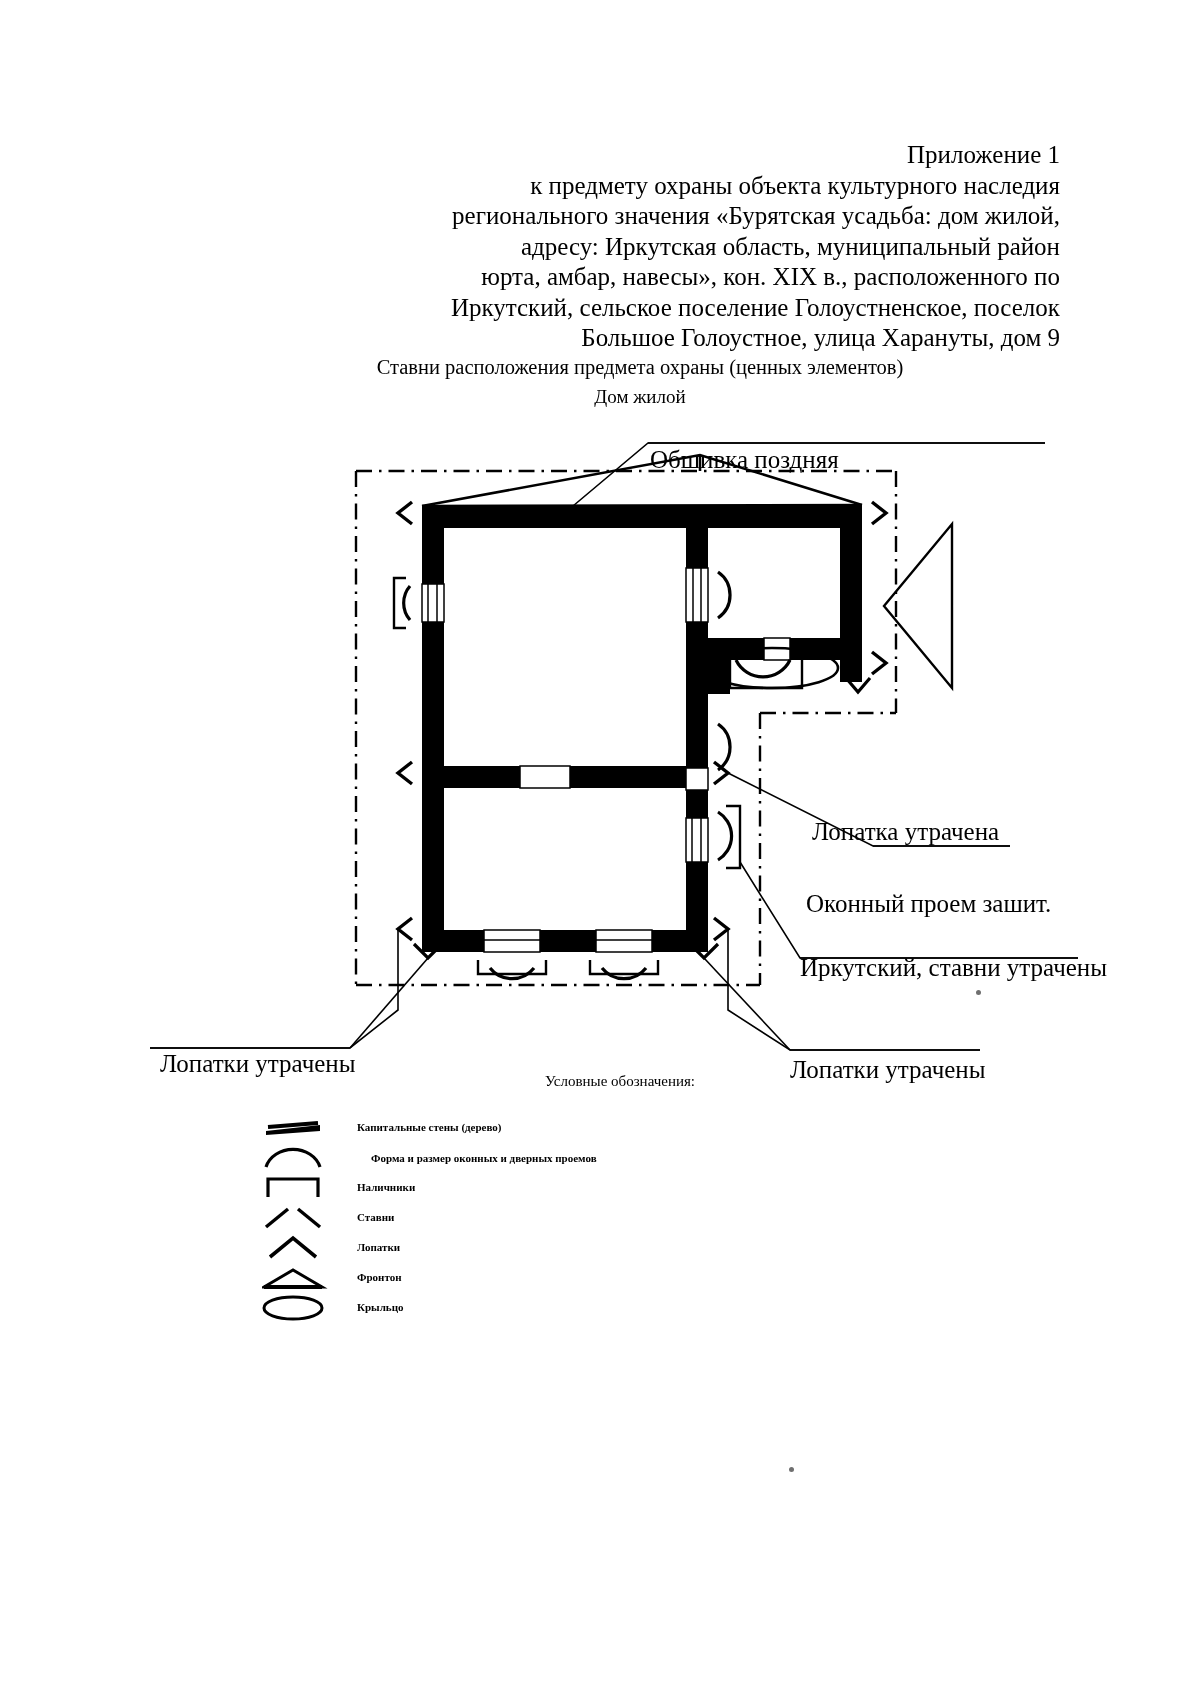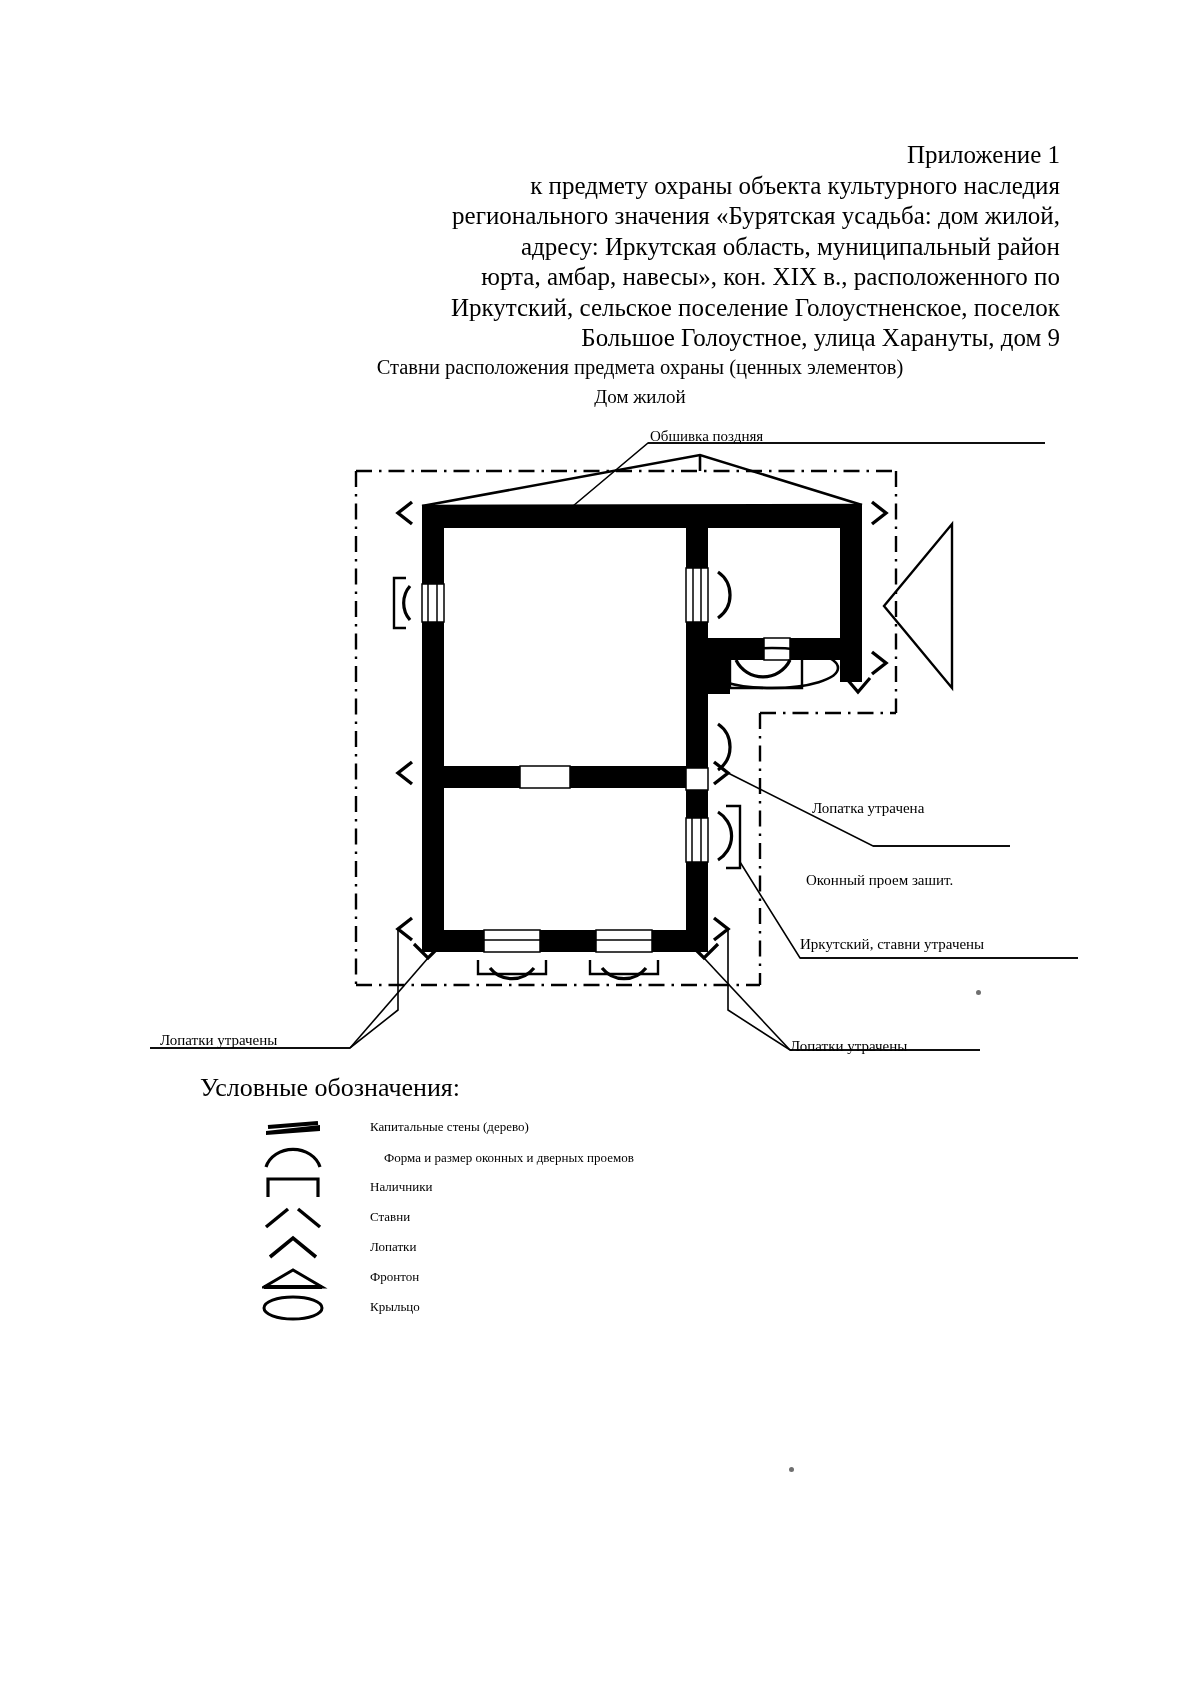--- a/index.html
+++ b/index.html
@@ -26,40 +26,40 @@
   .scheme-sub{
     position:absolute;left:210px;top:382px;width:860px;
     text-align:center;font-size:19px;line-height:30px;
   }
 
   
   .drawing{position:absolute;left:0;top:0;width:1200px;height:1697px;}
   .drawing svg{display:block;}
 
   
-  .callout{position:absolute;font-size:15px;line-height:24px;white-space:nowrap;}
+  .callout{position:absolute;font-size:25px;line-height:24px;white-space:nowrap;margin-top:24px;}
   #lbl-obshivka{left:650px;top:424px;}
   #lbl-lopatka-r1{left:812px;top:796px;font-family:Liberation Serif, serif;}
   #lbl-okno{left:806px;top:868px;text-align:right;}
   #lbl-okno2{left:800px;top:932px;}
   #lbl-lopatki-left{left:160px;top:1028px;}
   #lbl-lopatki-right{left:790px;top:1034px;}
 
   
   .legend-title{
     position:absolute;left:200px;top:1073px;width:840px;
-    text-align:left;font-size:26px;
+    text-align:center;font-size:15px;
   }
   .legend{position:absolute;left:262px;top:1113px;width:760px;}
   .legend-row{position:relative;height:30px;}
   .legend-sym{
     position:absolute;left:0;top:0;width:82px;height:30px;
   }
   .legend-lab{
-    position:absolute;left:108px;top:2px;font-size:13px;line-height:24px;white-space:nowrap;
+    position:absolute;left:95px;top:2px;font-size:11px;line-height:24px;white-space:nowrap;font-weight:bold;
   }
   .legend-row.r2 .legend-lab{top:3px;margin-left:14px;}
 
   .corner-mark{position:absolute;width:5px;height:5px;background:#6f6f6f;border-radius:50%;}
   #cm1{left:976px;top:990px;}
   #cm2{left:789px;top:1467px;}
 </style>
 </head>
 <body>
 

